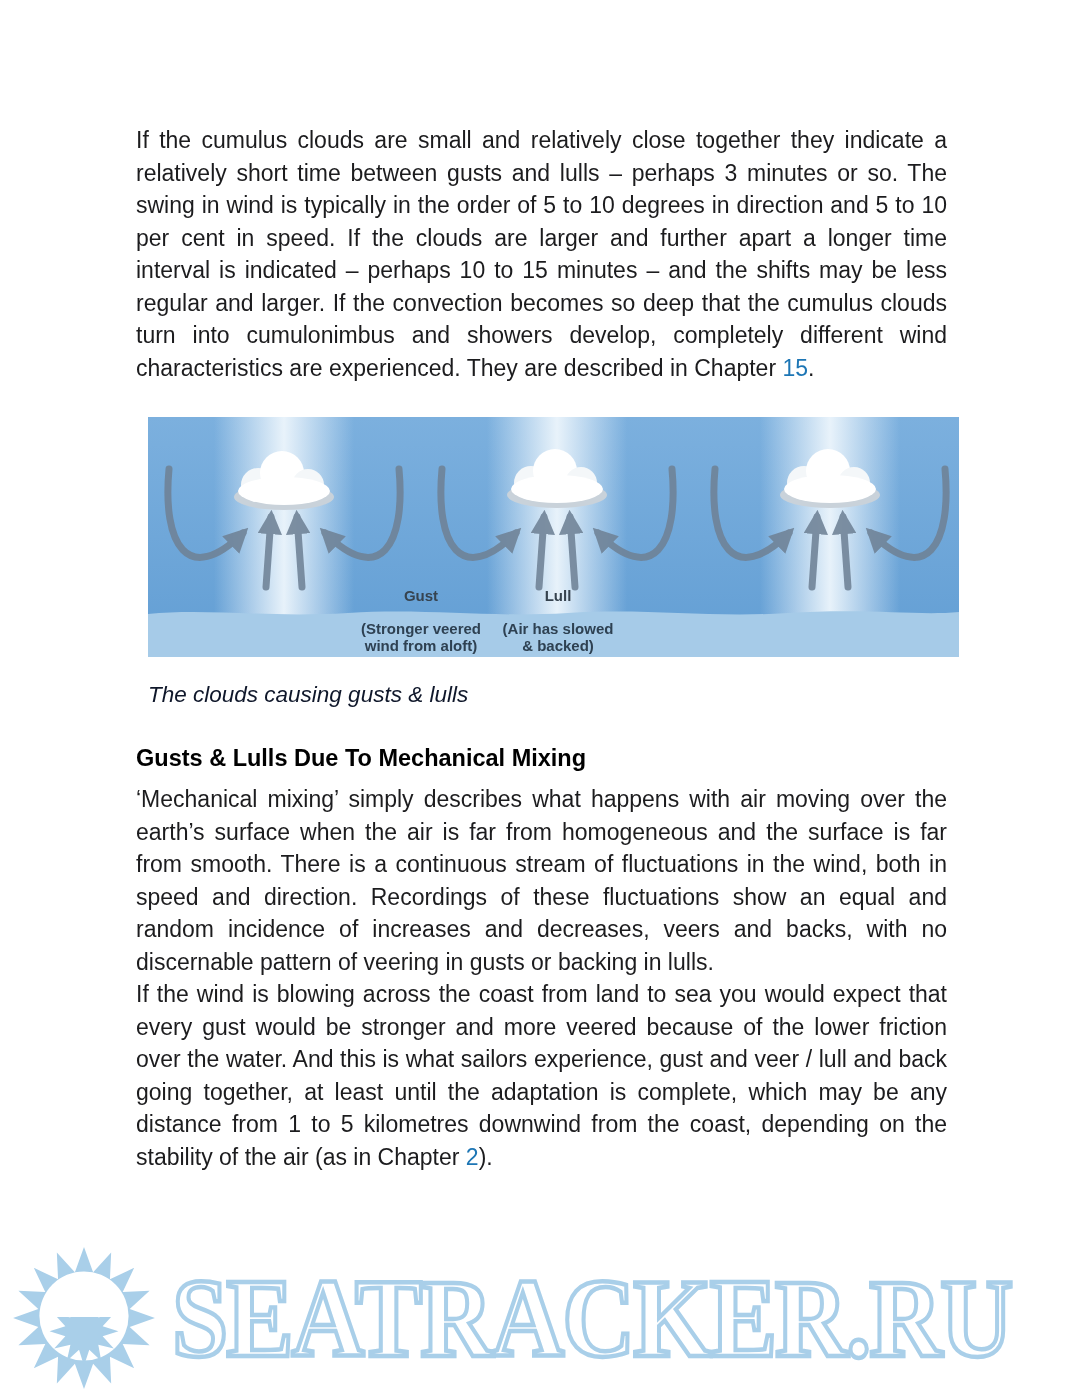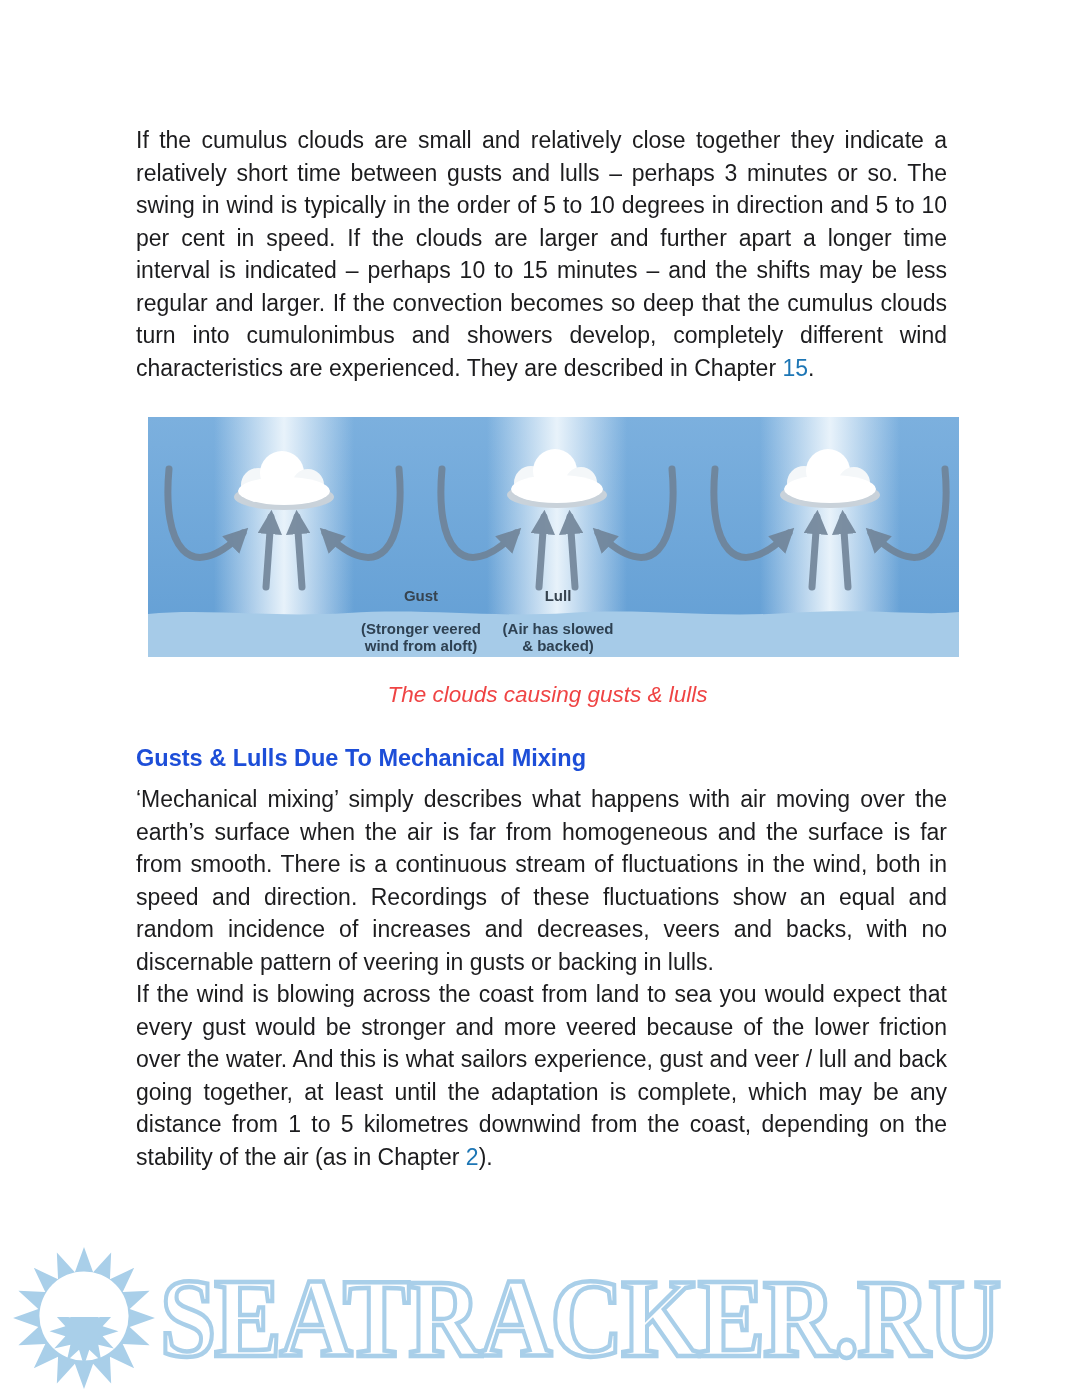--- a/index.html
+++ b/index.html
@@ -30,40 +30,39 @@
     color: #1d76b5;
     text-decoration: none;
     cursor: pointer;
   }
   .figure { margin: 33px 0 0 12px; }
   .fig-svg { display: block; width: 811px; height: 240px; }
   .fig-caption {
     margin-top: 23px;
     font-size: 22.5px;
     line-height: 30px;
-    color: #ef4444;
+    color: #0f172a;
     font-style: italic;
-    text-align: center;
   }
   .section-heading {
     margin: 33px 0 9px 0;
     font-size: 23.5px;
     line-height: 31px;
     font-weight: 700;
-    color: #1d4ed8;
+    color: #000000;
   }
   .fig-label { font: 600 15px "Liberation Sans", sans-serif; fill: #36434f; }
   .fig-note  { font: 700 15px "Liberation Sans", sans-serif; fill: #2e4152; }
   .watermark {
     position: absolute;
     left: 8px; bottom: 2px;
     width: 1068px; height: 154px;
     display: flex;
     align-items: center;
-    gap: 0;
+    gap: 12px;
   }
   .watermark-text {
     font-family: "Liberation Serif", serif;
     font-weight: 700;
     font-size: 101px;
     letter-spacing: -2px;
     line-height: 1;
     color: #ffffff;
     -webkit-text-stroke: 4px #a9cfe9;
     white-space: nowrap;

